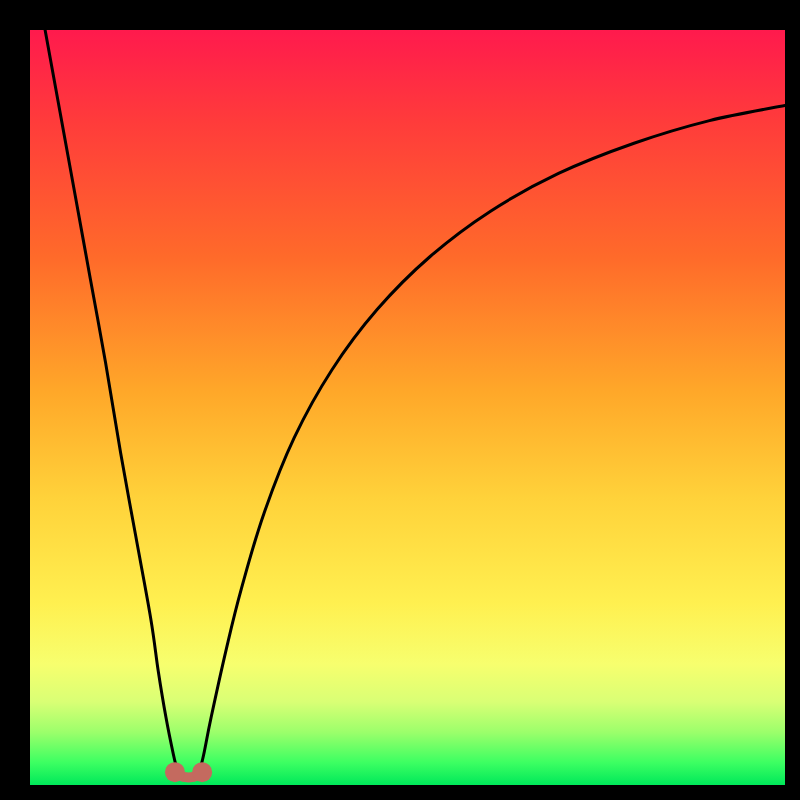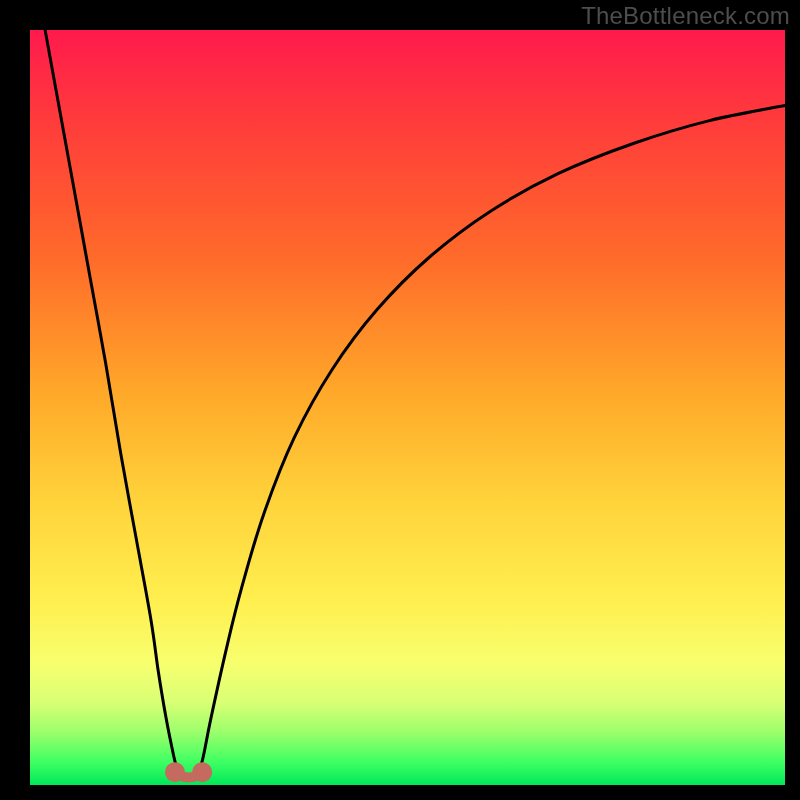--- a/index.html
+++ b/index.html
@@ -48,21 +48,20 @@
     position: absolute;
     left: 0;
     top: 0;
   }
 </style>
 </head>
 <body>
 
 <div class="frame">
 
-  <div class="watermark">TheBottleneck.com</div>
 
   <div class="plot" style="left: 30px; top: 30px; width: 755px; height: 755px;">
     <svg class="curve" xmlns="http://www.w3.org/2000/svg" width="755" height="755" viewBox="0 0 755 755">
       <path fill="none" stroke-width="3" stroke-linecap="round" d="M 15.1 0 C 17.817999999999998 14.948999999999991, 24.764 53.15199999999995, 30.2 83.04999999999995 C 35.635999999999996 112.94799999999995, 39.864 136.20200000000003, 45.3 166.10000000000002 C 50.736 195.99800000000002, 54.964 219.252, 60.4 249.14999999999998 C 65.836 279.04799999999994, 70.06400000000001 300.9429999999999, 75.5 332.19999999999993 C 80.93599999999999 363.45699999999994, 85.16399999999999 391.543, 90.6 422.8 C 96.036 454.057, 100.26400000000001 475.95200000000006, 105.70000000000002 505.85 C 111.13600000000002 535.748, 116.723 564.438, 120.8 588.9 C 124.877 613.362, 125.63200000000002 624.083, 128.35000000000002 641.75 C 131.068 659.417, 133.18200000000002 672.101, 135.9 687.05 C 138.618 701.9989999999999, 141.4115 715.2869999999999, 143.45 724.8 C 145.4885 734.313, 146.5455 737.182, 147.225 739.9" stroke="#000000"></path>
       <path fill="none" stroke-width="3" stroke-linecap="round" d="M 169.875 739.9 C 170.5545 737.182, 171.6115 734.313, 173.65 724.8 C 175.6885 715.2869999999999, 177.123 706.0759999999999, 181.2 687.05 C 185.277 668.024, 190.864 642.203, 196.3 619.1 C 201.73600000000002 595.9970000000001, 204.60500000000005 583.162, 211.40000000000003 558.7 C 218.19500000000002 534.238, 224.537 510.38, 234.05 483.2 C 243.56300000000002 456.02, 252.019 433.521, 264.25 407.7 C 276.481 381.87899999999996, 287.051 362.85299999999995, 302 339.74999999999994 C 316.949 316.64699999999993, 329.633 299.735, 347.3 279.35 C 364.96700000000004 258.96500000000003, 379.76500000000004 244.167, 400.15000000000003 226.5 C 420.535 208.833, 437.447 196.14900000000006, 460.55 181.20000000000005 C 483.653 166.25100000000003, 502.679 155.68099999999993, 528.5 143.44999999999993 C 554.321 131.21899999999994, 576.82 122.76299999999998, 604 113.25 C 631.18 103.73700000000002, 652.32 97.39500000000002, 679.5 90.60000000000002 C 706.68 83.80500000000002, 741.41 78.218, 755 75.5" stroke="#000000"></path>
       <path fill="none" stroke-width="10" stroke-linecap="round" d="M 144.96 739.165 C 144.96 750.165, 172.14000000000001 750.165, 172.14000000000001 739.165" stroke="#c46a5f"></path>
       <circle r="10" cx="144.96" cy="742.165" fill="#c46a5f"></circle>
       <circle r="10" cx="172.14000000000001" cy="742.165" fill="#c46a5f"></circle>
     </svg>
   </div>

